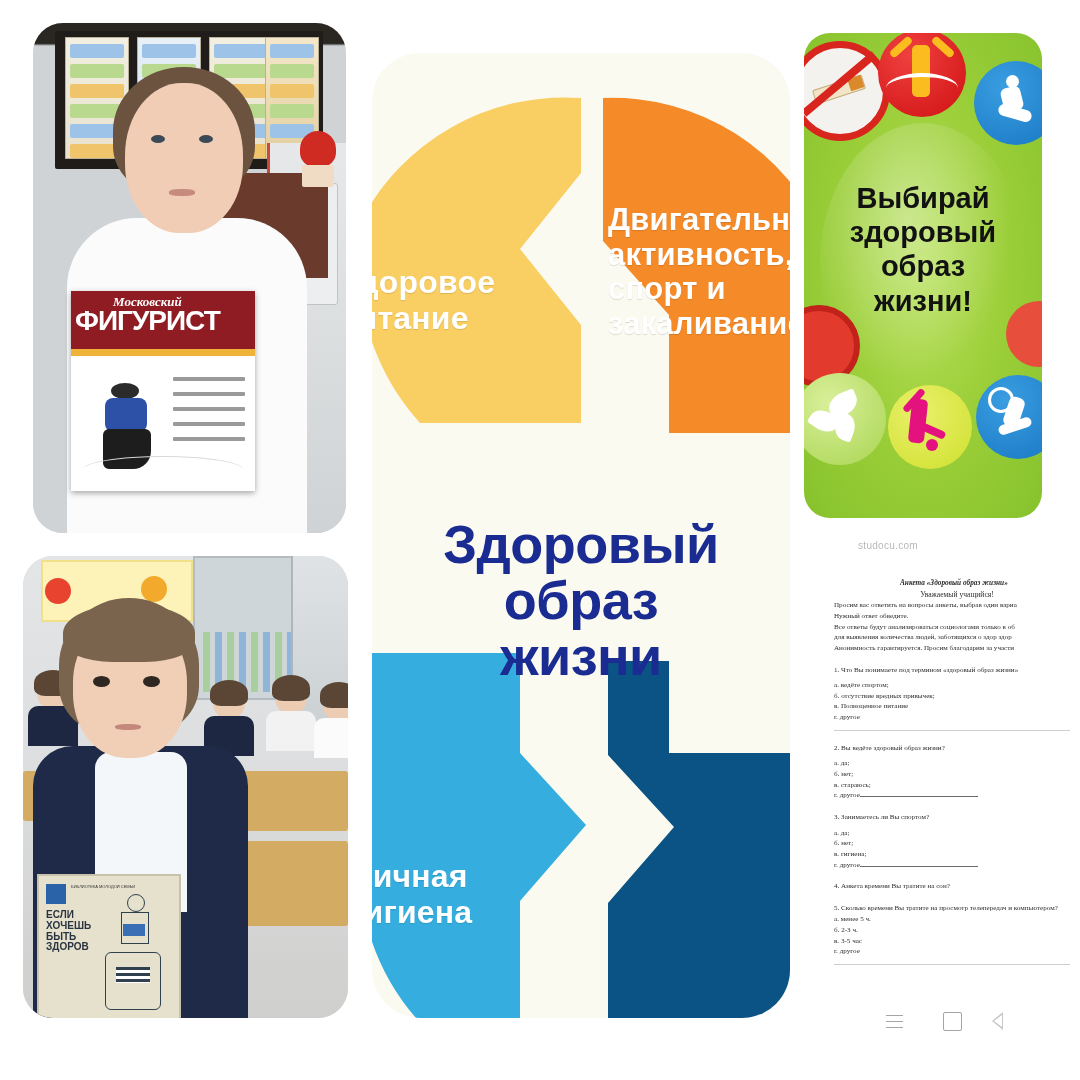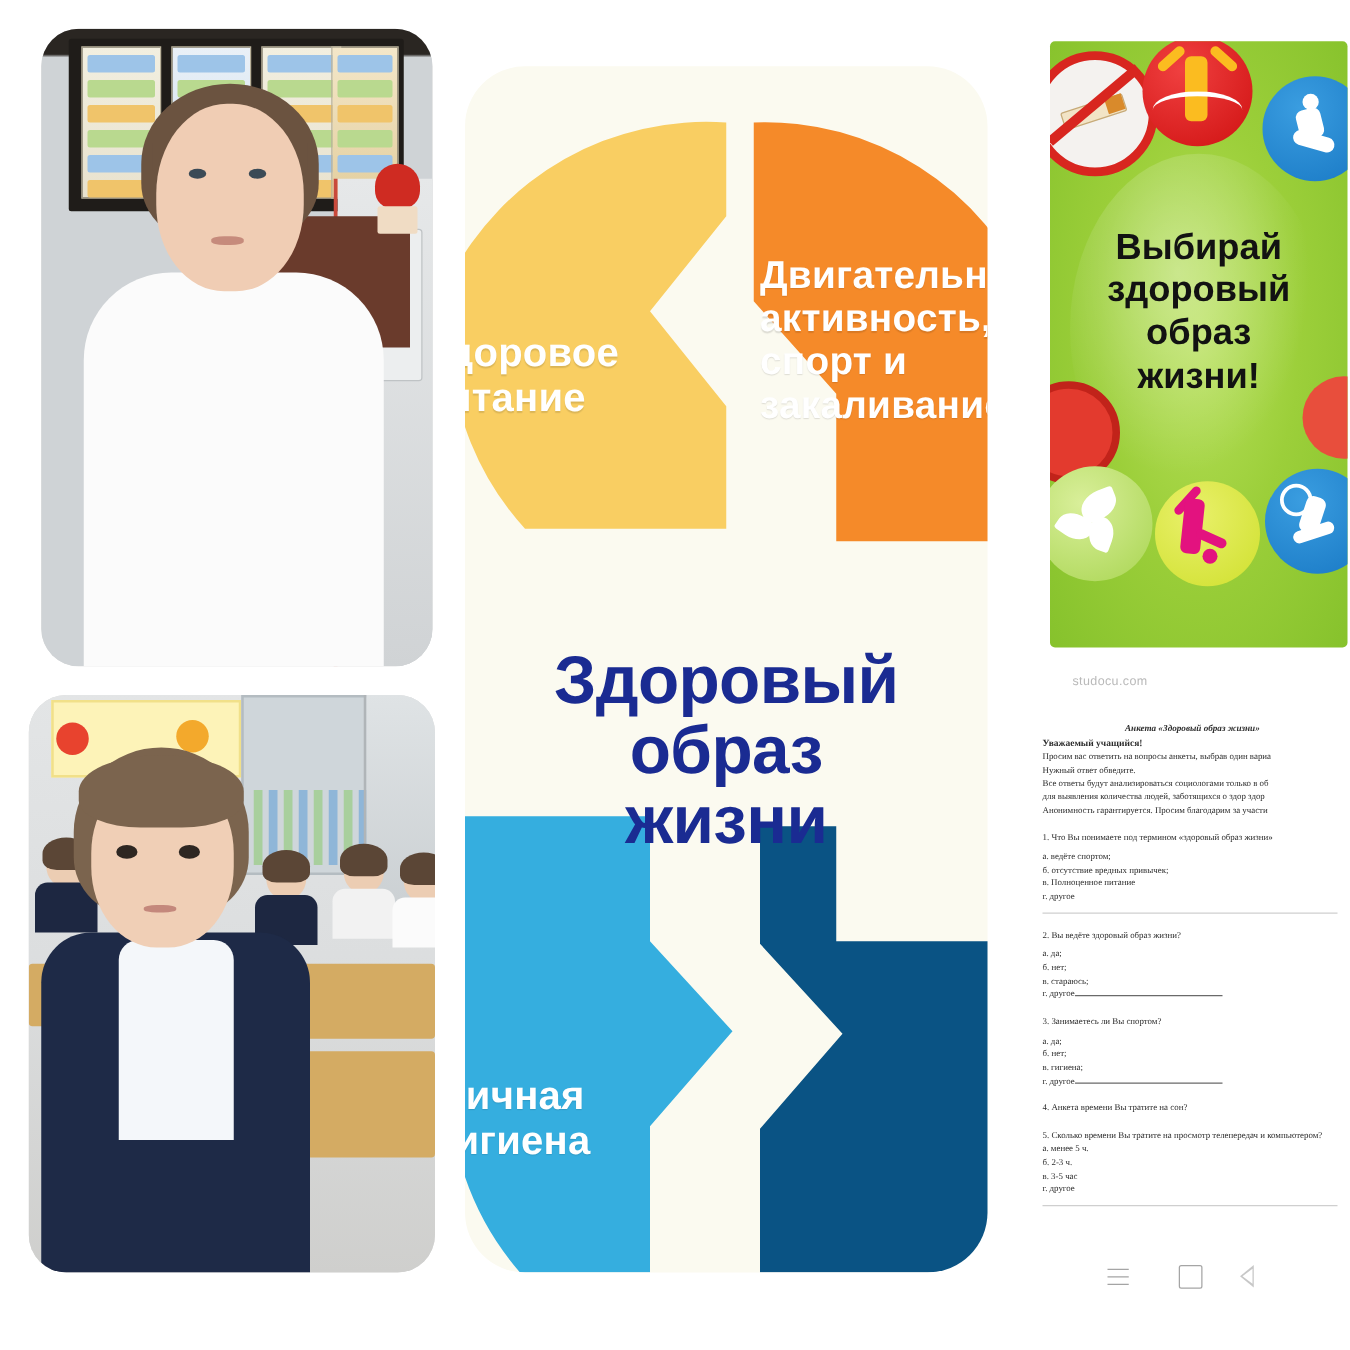--- a/index.html
+++ b/index.html
@@ -221,22 +221,22 @@
   #lbl-regime   { left:298px; top:806px; font-size:32px; text-align:left;}
 
   #center-title{
     position:absolute;left:0;right:0;top:463px;
     text-align:center;color:#1a2b92;font-weight:bold;
     font-size:54px;line-height:1.04;letter-spacing:-.5px;
   }
 
   
   #poster{
-    position:absolute;left:840px;top:33px;width:238px;height:485px;
-    border-radius:4px;overflow:hidden;
+    position:absolute;left:804px;top:33px;width:238px;height:485px;
+    border-radius:26px;overflow:hidden;
     background:radial-gradient(ellipse at 50% 48%, #b7e05a 0%, #9ccf3a 48%, #86c22c 100%);
   }
   #poster .innerglow{
     position:absolute;left:16px;top:90px;width:206px;height:280px;border-radius:50%;
     background:radial-gradient(ellipse at 42% 34%, rgba(255,255,255,.35), rgba(255,255,255,0) 62%);
   }
   #poster .ptext{
     position:absolute;left:0;right:0;top:148px;text-align:center;
     color:#121212;font-weight:bold;font-size:29px;line-height:1.18;
   }
@@ -284,21 +284,21 @@
   }
   #document .doc-body{
     position:absolute;left:14px;top:50px;right:0;
     color:#2d2d2d;font-size:7.1px;line-height:1.5;
     font-family:"Liberation Serif", serif;
     white-space:nowrap;
   }
   #document .doc-title{
     margin-left:66px;font-style:italic;font-weight:bold;font-size:7.3px;
   }
-  #document .greet{font-weight:bold;font-size:7.6px;}
+  #document .greet{font-weight:normal;font-size:7.6px;text-align:center;}
   #document .q{margin-top:11px;}
   #document .opts{margin-top:5px;}
   #document .blank{display:inline-block;border-bottom:1px solid #6a6a6a;width:118px;height:6px;}
   #document .sep{margin-top:7px;border-top:1px solid #cfcfcf;width:236px;height:1px;}
 
   
   #navbar{
     position:absolute;left:820px;top:1000px;width:260px;height:46px;
     background:#ffffff;
   }
@@ -373,20 +373,40 @@
     <div class="flower">
       <div class="bloom"></div>
         <div class="pot"></div>
     </div>
     <div class="body"></div>
     <div class="girl-hair"></div>
     <div class="girl-head"></div>
     <div class="eye l"></div>
     <div class="eye r"></div>
     <div class="mouth"></div>
+    <div class="mag">
+      <div class="mhead">
+        <div class="mscript">Московский</div>
+        <div class="mtitle">ФИГУРИСТ</div>
+      </div>
+      <div class="mbar"></div>
+      <div class="skater">
+        <div class="t"></div>
+          <div class="s"></div>
+          <div class="l"></div>
+      </div>
+      <div class="lines">
+        <i></i>
+          <i></i>
+          <i></i>
+          <i></i>
+          <i></i>
+      </div>
+      <div class="ice"></div>
+    </div>
   </div>
 
   <div class="photo-card" id="photo-bottom">
     <div class="cls"></div>
     <div class="wallboard"></div>
     <div class="flw a"></div>
     <div class="flw b"></div>
     <div class="bookshelf">
       <i style="left:8px"></i>
         <i style="left:20px"></i>
@@ -422,20 +442,34 @@
         <div class="bd"></div>
       </div>
     <div class="mbody"></div>
     <div class="mshirt"></div>
     <div class="mgirl-hair"></div>
     <div class="mgirl-face"></div>
     <div class="mgirl-bang"></div>
     <div class="meye l"></div>
     <div class="meye r"></div>
     <div class="mmouth"></div>
+    <div class="book">
+      <div class="logo"></div>
+      <div class="cap">БИБЛИОТЕКА МОЛОДОЙ СЕМЬИ</div>
+      <div class="btxt" style="white-space:pre-line">ЕСЛИ
+ХОЧЕШЬ
+БЫТЬ
+ЗДОРОВ</div>
+      <div class="fig">
+        <div class="hh"></div>
+          <div class="bb"></div>
+          <div class="sh"></div>
+          <div class="kid2"></div>
+      </div>
+    </div>
   </div>
 
   <div id="infographic">
     <div class="cyclewrap">
       <svg viewBox="0 0 514 965" xmlns="http://www.w3.org/2000/svg" aria-hidden="true">
 
         <path d="M 36 170
                  A 230 230 0 0 1 257 45
                  L 257 120
                  L 196 196

